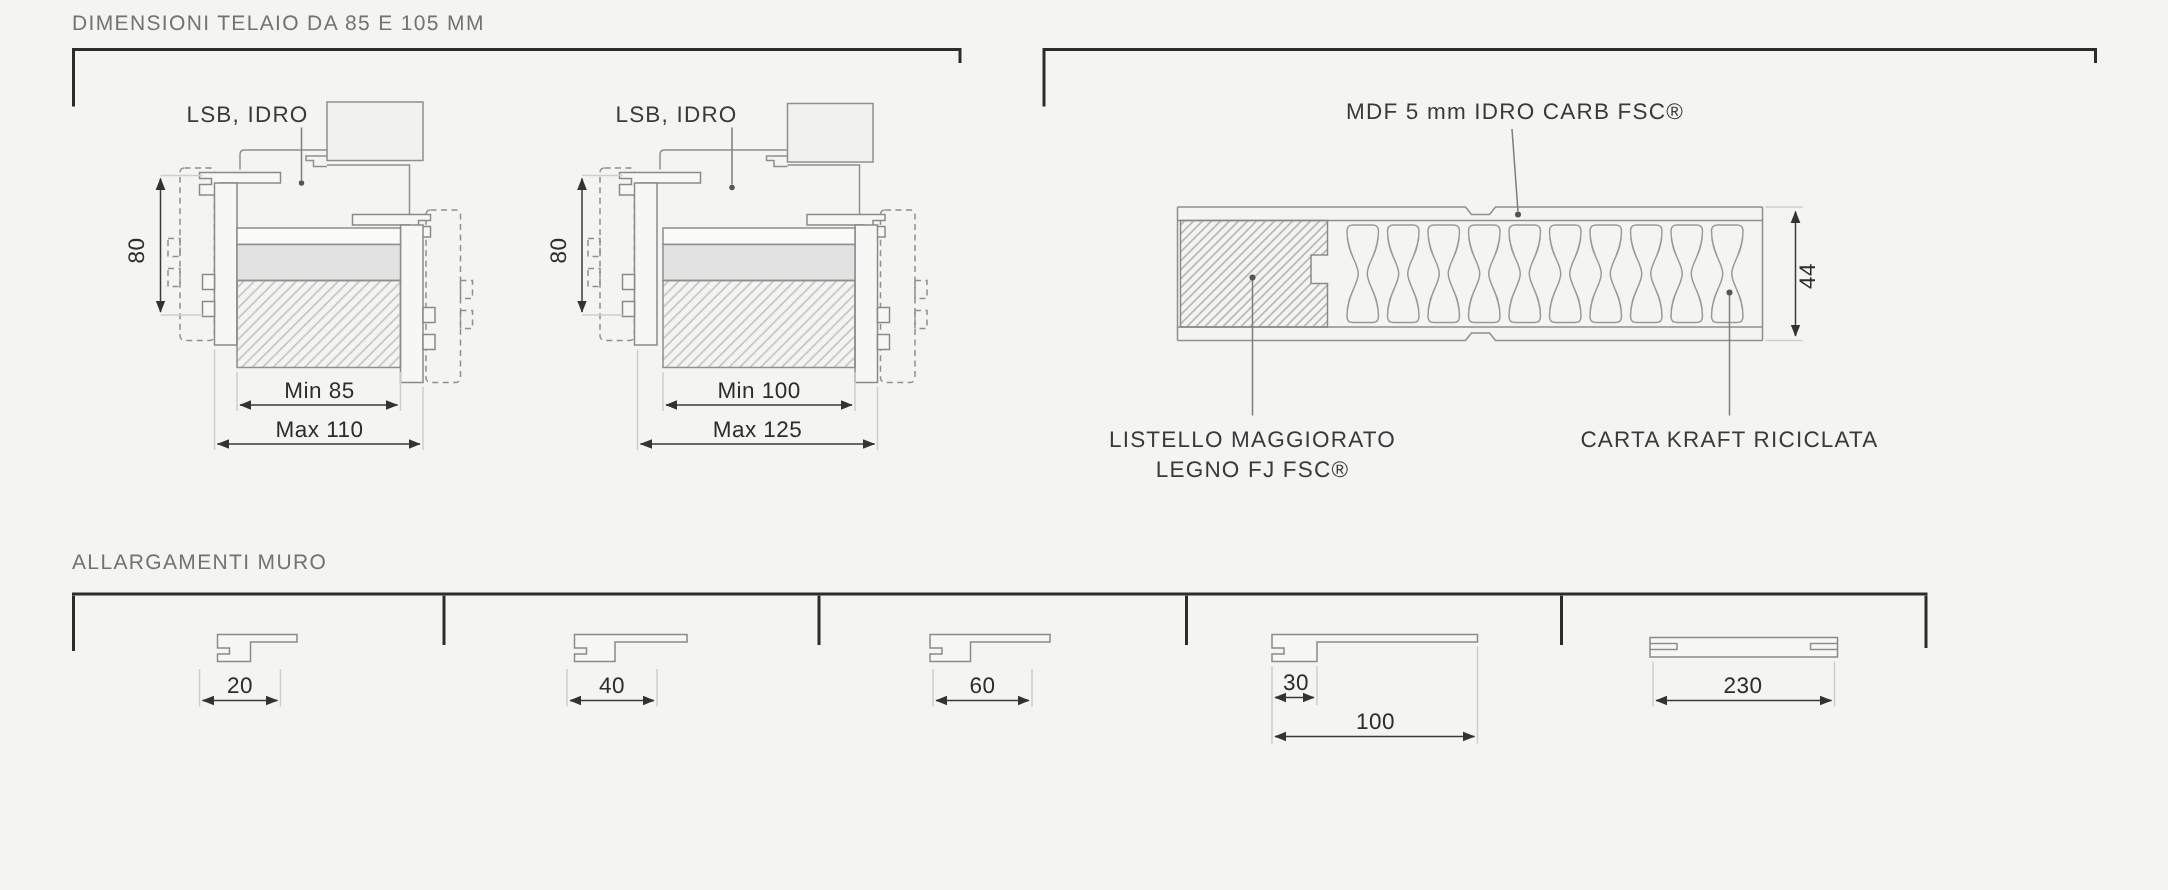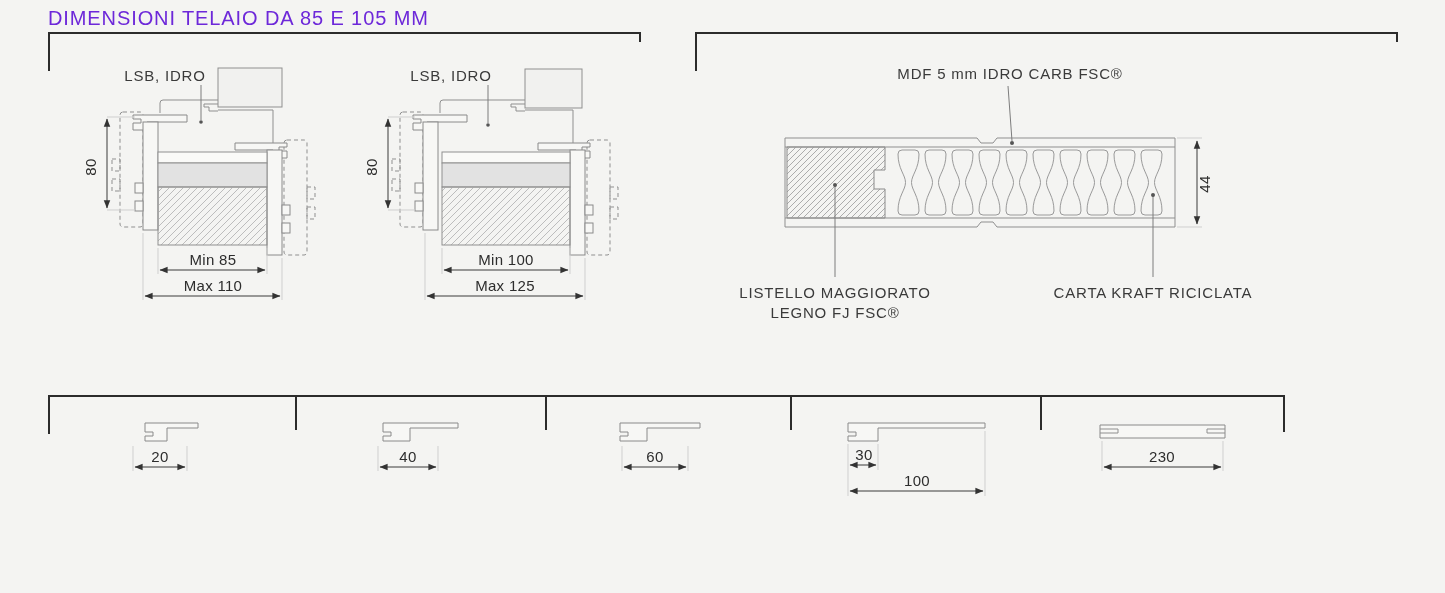--- a/index.html
+++ b/index.html
@@ -1,19 +1,19 @@
 <!DOCTYPE html>
 <html><head>
 <meta charset="utf-8">
 <style>
   html,body{margin:0;padding:0;background:#f4f4f2;}
   #sheet{position:relative;width:1445px;height:593px;background:#f4f4f2;overflow:hidden;
          font-family:"Liberation Sans",sans-serif;}
   .abs{position:absolute;}
-  .title{font-size:20px;letter-spacing:.9px;color:#6d28d9;font-weight:400;white-space:nowrap;}
+  .title{font-size:14px;letter-spacing:.9px;color:#737373;font-weight:400;white-space:nowrap;}
   .bracket{border-top:2px solid #2c2c2c;}
   .tick{position:absolute;top:0;width:2px;background:#2c2c2c;}
   svg{position:absolute;overflow:visible;}
   svg text{font-family:"Liberation Sans",sans-serif;}
   .lbl{font-size:15px;letter-spacing:.8px;fill:#3a3a3a;}
   .dim{font-size:15px;letter-spacing:.3px;fill:#2d2d2d;}
   .thin{stroke:#8f8f8f;stroke-width:1;fill:none;}
   .prof{stroke:#8a8a8a;stroke-width:1;fill:#f7f7f5;}
   .ext{stroke:#cfcfcf;stroke-width:1;}
   .dimln{stroke:#3a3a3a;stroke-width:1;}
@@ -29,20 +29,21 @@
   <div class="abs bracket" style="left:48px;top:32px;width:593px;height:40px">
     <div class="tick" style="left:0;height:37px"></div>
     <div class="tick" style="right:0;height:8px"></div>
   </div>
 
   <div class="abs bracket" style="left:695px;top:32px;width:703px;height:40px">
     <div class="tick" style="left:0;height:37px"></div>
     <div class="tick" style="right:0;height:8px"></div>
   </div>
 
+  <div class="abs title" style="left:48px;top:366px">ALLARGAMENTI MURO</div>
   <div class="abs bracket" style="left:48px;top:395px;width:1237px;height:40px">
     <div class="tick" style="left:0;height:37px"></div>
     <div class="tick" style="left:247px;height:33px"></div>
     <div class="tick" style="left:497px;height:33px"></div>
     <div class="tick" style="left:742px;height:33px"></div>
     <div class="tick" style="left:992px;height:33px"></div>
     <div class="tick" style="right:0;height:35px"></div>
   </div>
 
   <svg style="left:85px;top:55px" width="230" height="250" viewBox="0 0 230 250">

